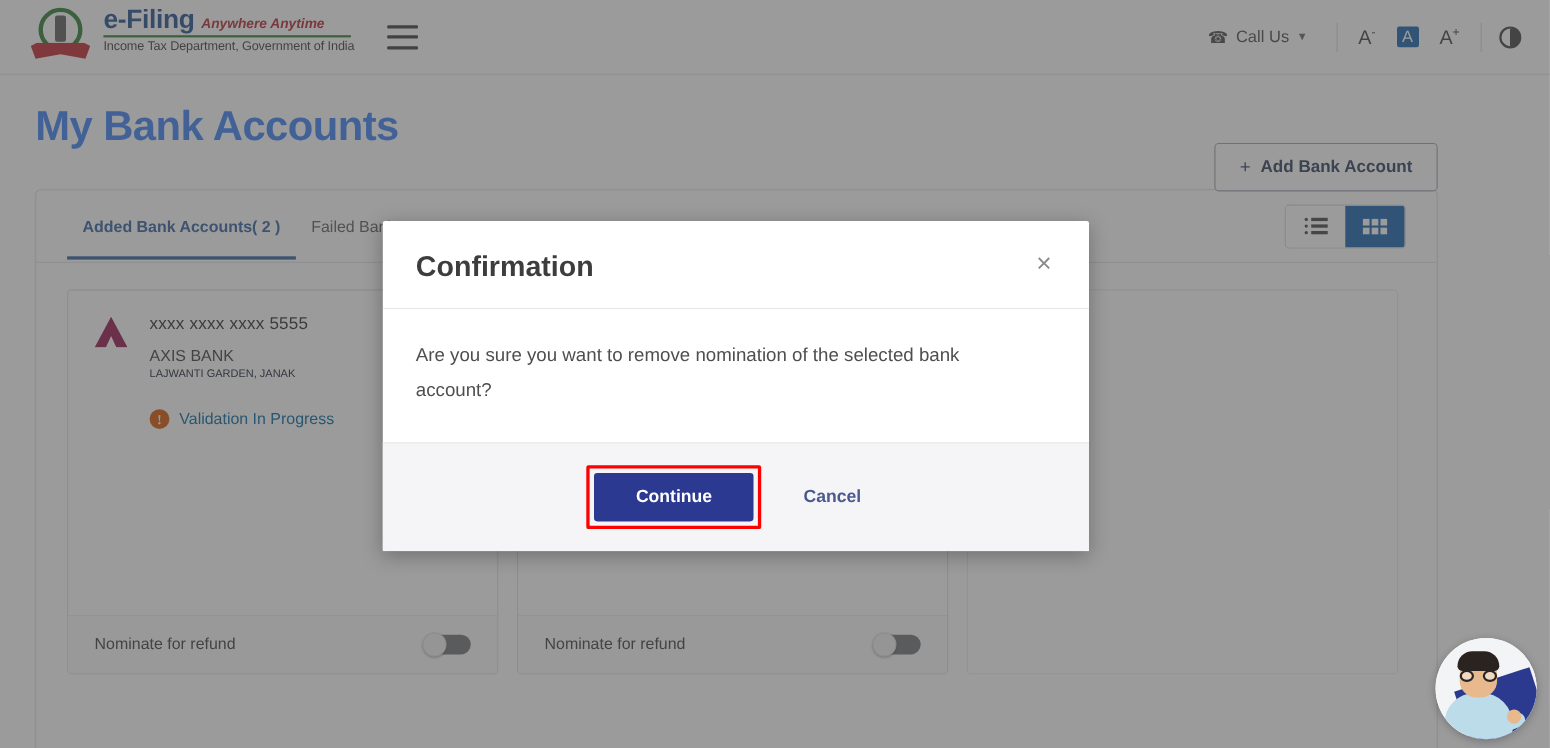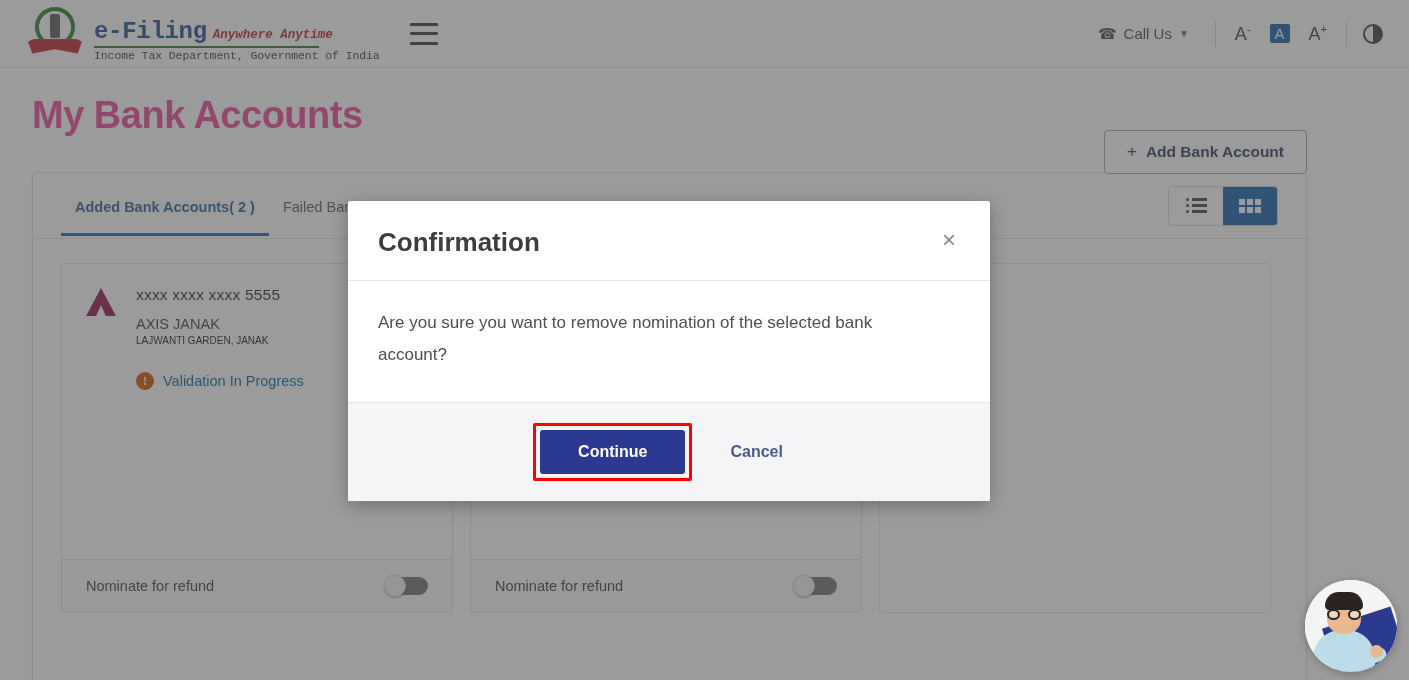--- a/index.html
+++ b/index.html
@@ -18,21 +18,21 @@
 
   
   .site-header {
     position: relative;
     height: 68px;
     background: #ffffff;
     border-bottom: 1px solid #e3e3e3;
     display: flex; align-items: center;
     padding: 0 26px;
   }
-  .brand { display: flex; align-items: flex-end; gap: 10px; font-family: Liberation Mono, monospace; }
+  .brand { display: flex; align-items: flex-start; gap: 10px; }
   .emblem { width: 58px; height: 58px; position: relative; flex: none; }
   .emblem .ring {
     position: absolute; left: 9px; top: 2px;
     width: 40px; height: 40px; border-radius: 50%;
     border: 4px solid #2e7d32;
   }
   .emblem .pillar {
     position: absolute; left: 24px; top: 9px;
     width: 10px; height: 24px; background: #5b5b5b; border-radius: 2px;
   }
@@ -80,21 +80,21 @@
   .contrast-ico {
     width: 20px; height: 20px; border-radius: 50%;
     border: 2px solid #3f3f3f;
     background: linear-gradient(to right, #ffffff 0 50%, #3f3f3f 50% 100%);
     cursor: pointer;
   }
 
   
   .page-body { padding: 26px 32px 0 32px; position: relative; }
   .page-title {
-    font-size: 38px; font-weight: 700; color: #ec4899;
+    font-size: 38px; font-weight: 700; color: #3b82f6;
     letter-spacing: -.5px;
   }
   .title-row { position: relative; height: 78px; }
   .add-btn {
     position: absolute; right: 70px; top: 36px;
     background: #ffffff; border: 1px solid #9aa3b0; border-radius: 4px;
     color: #2b3d5c; font-size: 15.5px; font-weight: 600;
     padding: 11px 22px; cursor: pointer;
     display: flex; align-items: center; gap: 9px;
     font-family: "Liberation Sans", sans-serif;
@@ -384,21 +384,21 @@
 
       <div class="cards">
 
         <div class="acct-card">
           <div class="card-top">
             <div class="bank-logo">
               <div class="axis-mark"></div>
             </div>
             <div class="card-info">
               <div class="acct-num">xxxx xxxx xxxx 5555</div>
-              <div class="bank-name">AXIS JANAK</div>
+              <div class="bank-name">AXIS BANK</div>
               <div class="branch">LAJWANTI GARDEN, JANAK</div>
               <div class="status-row">
                 <span class="warn-ico">!</span>
                 <span class="status-txt">Validation In Progress</span>
               </div>
             </div>
           </div>
           <div class="card-footer">
             <span class="nominate-lbl">Nominate for refund</span>
             <span class="switch">

